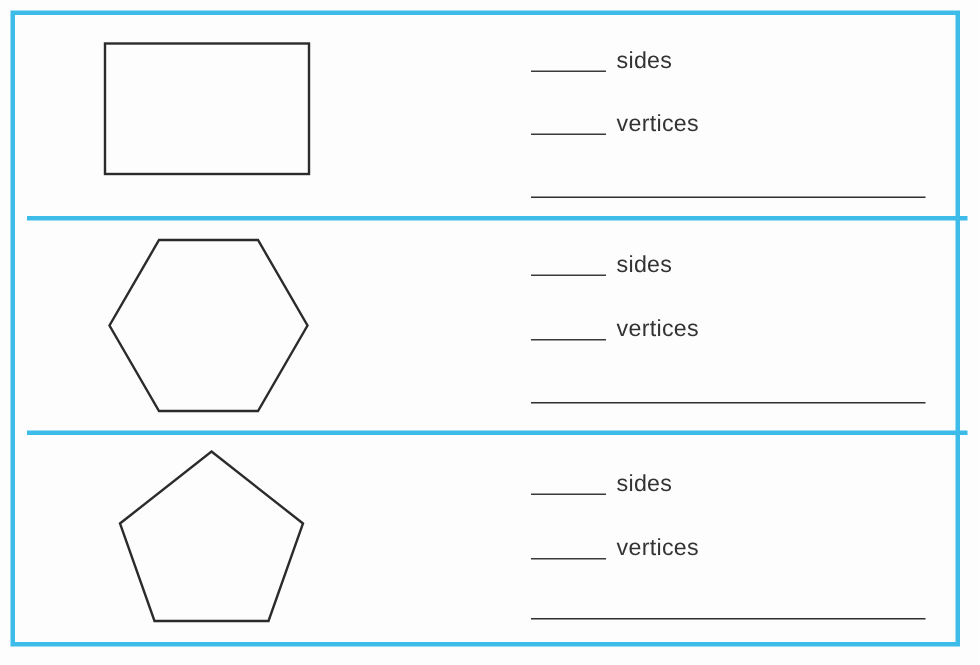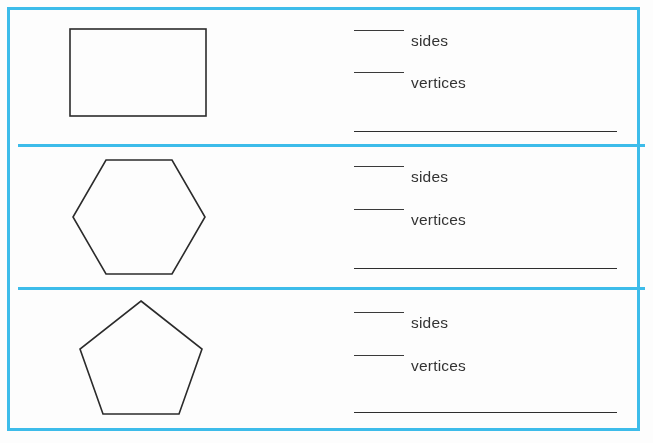--- a/index.html
+++ b/index.html
@@ -38,21 +38,21 @@
 
   
   .shape-cell{
     position:absolute;left:60px;top:0;width:200px;height:100%;
   }
   .shape-svg{position:absolute;display:block;}
 
   
   .answer-cell{position:absolute;left:354px;top:0;width:270px;height:100%;}
   .answer-row{
-    position:absolute;left:0;display:flex;align-items:flex-start;
+    position:absolute;left:0;display:flex;align-items:flex-end;
     white-space:nowrap;
   }
   .blank{
     display:inline-block;
     width:50px;height:0;
     border-bottom:1.6px solid #3a3a3a;
     margin-right:7px;
     position:relative;top:-2px;
   }
   .answer-label{

